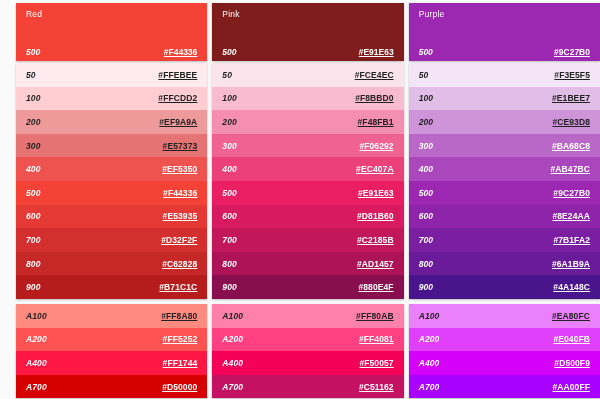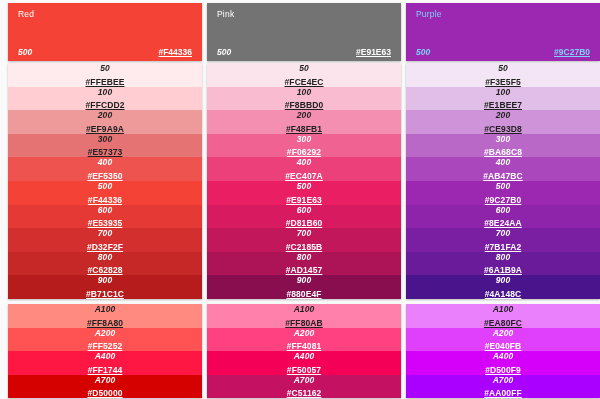--- a/index.html
+++ b/index.html
@@ -21,21 +21,21 @@
     box-sizing: border-box;
     padding: 3px 0 0 0;
     gap: 0;
   }
   .palette-column {
     width: 198px;
     margin-right: 5px;
     display: flex;
     flex-direction: column;
   }
-  .palette-column:first-child { margin-left: 8px; }
+  .palette-column:first-child { margin-left: 16px; }
   .palette-column:last-child { margin-right: 0; }
 
   .swatch-card {
     display: flex;
     flex-direction: column;
     overflow: hidden;
     box-shadow: 0 1px 2px rgba(0,0,0,0.16), 0 1px 2px rgba(0,0,0,0.10);
   }
   .card-primary {
     height: 58px;
@@ -68,21 +68,20 @@
     height: 23.6px;
     display: flex;
     align-items: center;
     justify-content: space-between;
     padding: 0 10px;
     box-sizing: border-box;
     font-size: 8.5px;
     font-weight: bold;
     letter-spacing: 0.1px;
     flex-shrink: 0;
-    flex-direction: column;
   }
   .tone-label { white-space: nowrap; font-style: italic; }
   .tone-hex { white-space: nowrap; text-decoration: underline; }
 </style>
 </head>
 <body style="background: rgb(250, 250, 250);">
 
 <div class="palette-board">
     <div class="palette-column">
       <div class="swatch-card">
@@ -152,21 +151,21 @@
           <span class="tone-hex">#FF1744</span>
         </div>
         <div class="tone-row" style="background: rgb(213, 0, 0); color: rgb(255, 255, 255);">
           <span class="tone-label">A700</span>
           <span class="tone-hex">#D50000</span>
         </div>
       </div>
     </div>
     <div class="palette-column">
       <div class="swatch-card">
-        <div class="card-primary" style="background: #737373; color: rgb(255, 255, 255); text-align: right;">
+        <div class="card-primary" style="background: #7f1d1d; color: rgb(255, 255, 255); text-align: right;">
           <div class="family-name">Pink</div>
           <div class="primary-row">
             <span class="tone-label">500</span>
             <span class="tone-hex">#E91E63</span>
           </div>
         </div>
       </div>
       <div class="card-gap"></div>
       <div class="swatch-card">
         <div class="tone-row" style="background: rgb(252, 228, 236); color: rgb(33, 33, 33);">
@@ -225,21 +224,21 @@
           <span class="tone-hex">#F50057</span>
         </div>
         <div class="tone-row" style="background: rgb(197, 17, 98); color: rgb(255, 255, 255);">
           <span class="tone-label">A700</span>
           <span class="tone-hex">#C51162</span>
         </div>
       </div>
     </div>
     <div class="palette-column">
       <div class="swatch-card">
-        <div class="card-primary" style="background: rgb(156, 39, 176); color: #7dd3fc;">
+        <div class="card-primary" style="background: rgb(156, 39, 176); color: #ffffff;">
           <div class="family-name">Purple</div>
           <div class="primary-row">
             <span class="tone-label">500</span>
             <span class="tone-hex">#9C27B0</span>
           </div>
         </div>
       </div>
       <div class="card-gap"></div>
       <div class="swatch-card">
         <div class="tone-row" style="background: rgb(243, 229, 245); color: rgb(33, 33, 33);">

